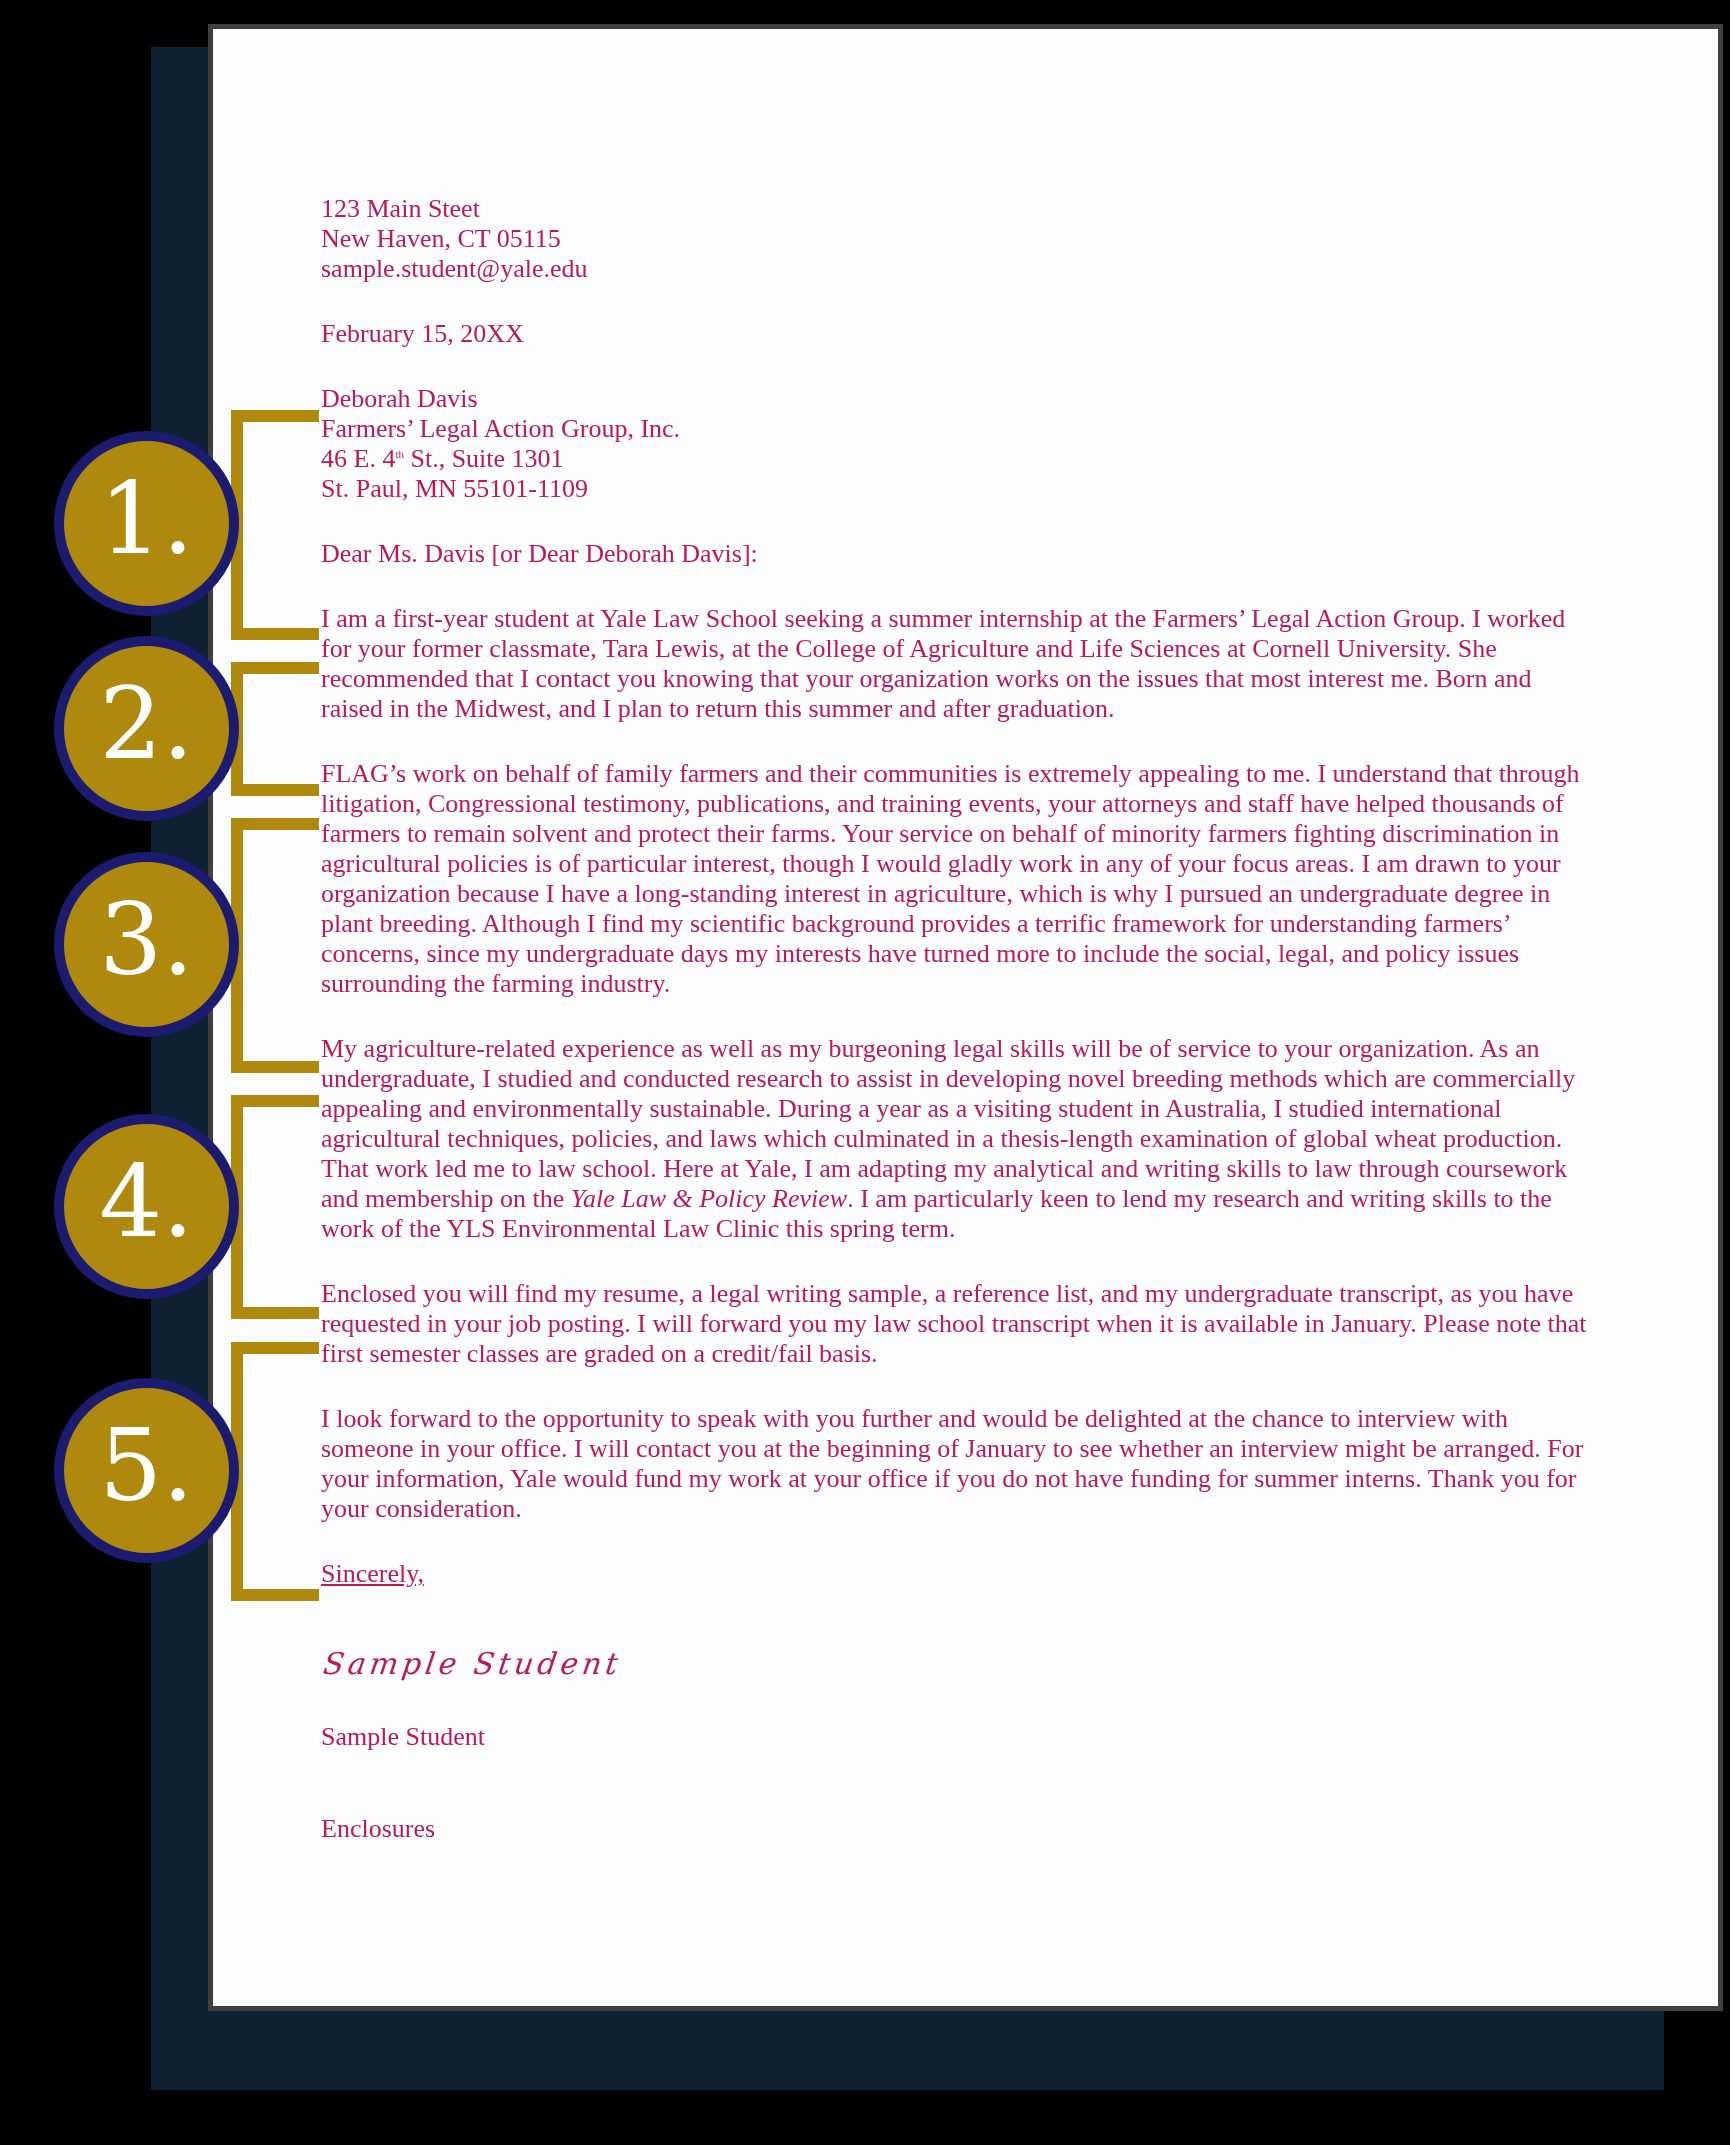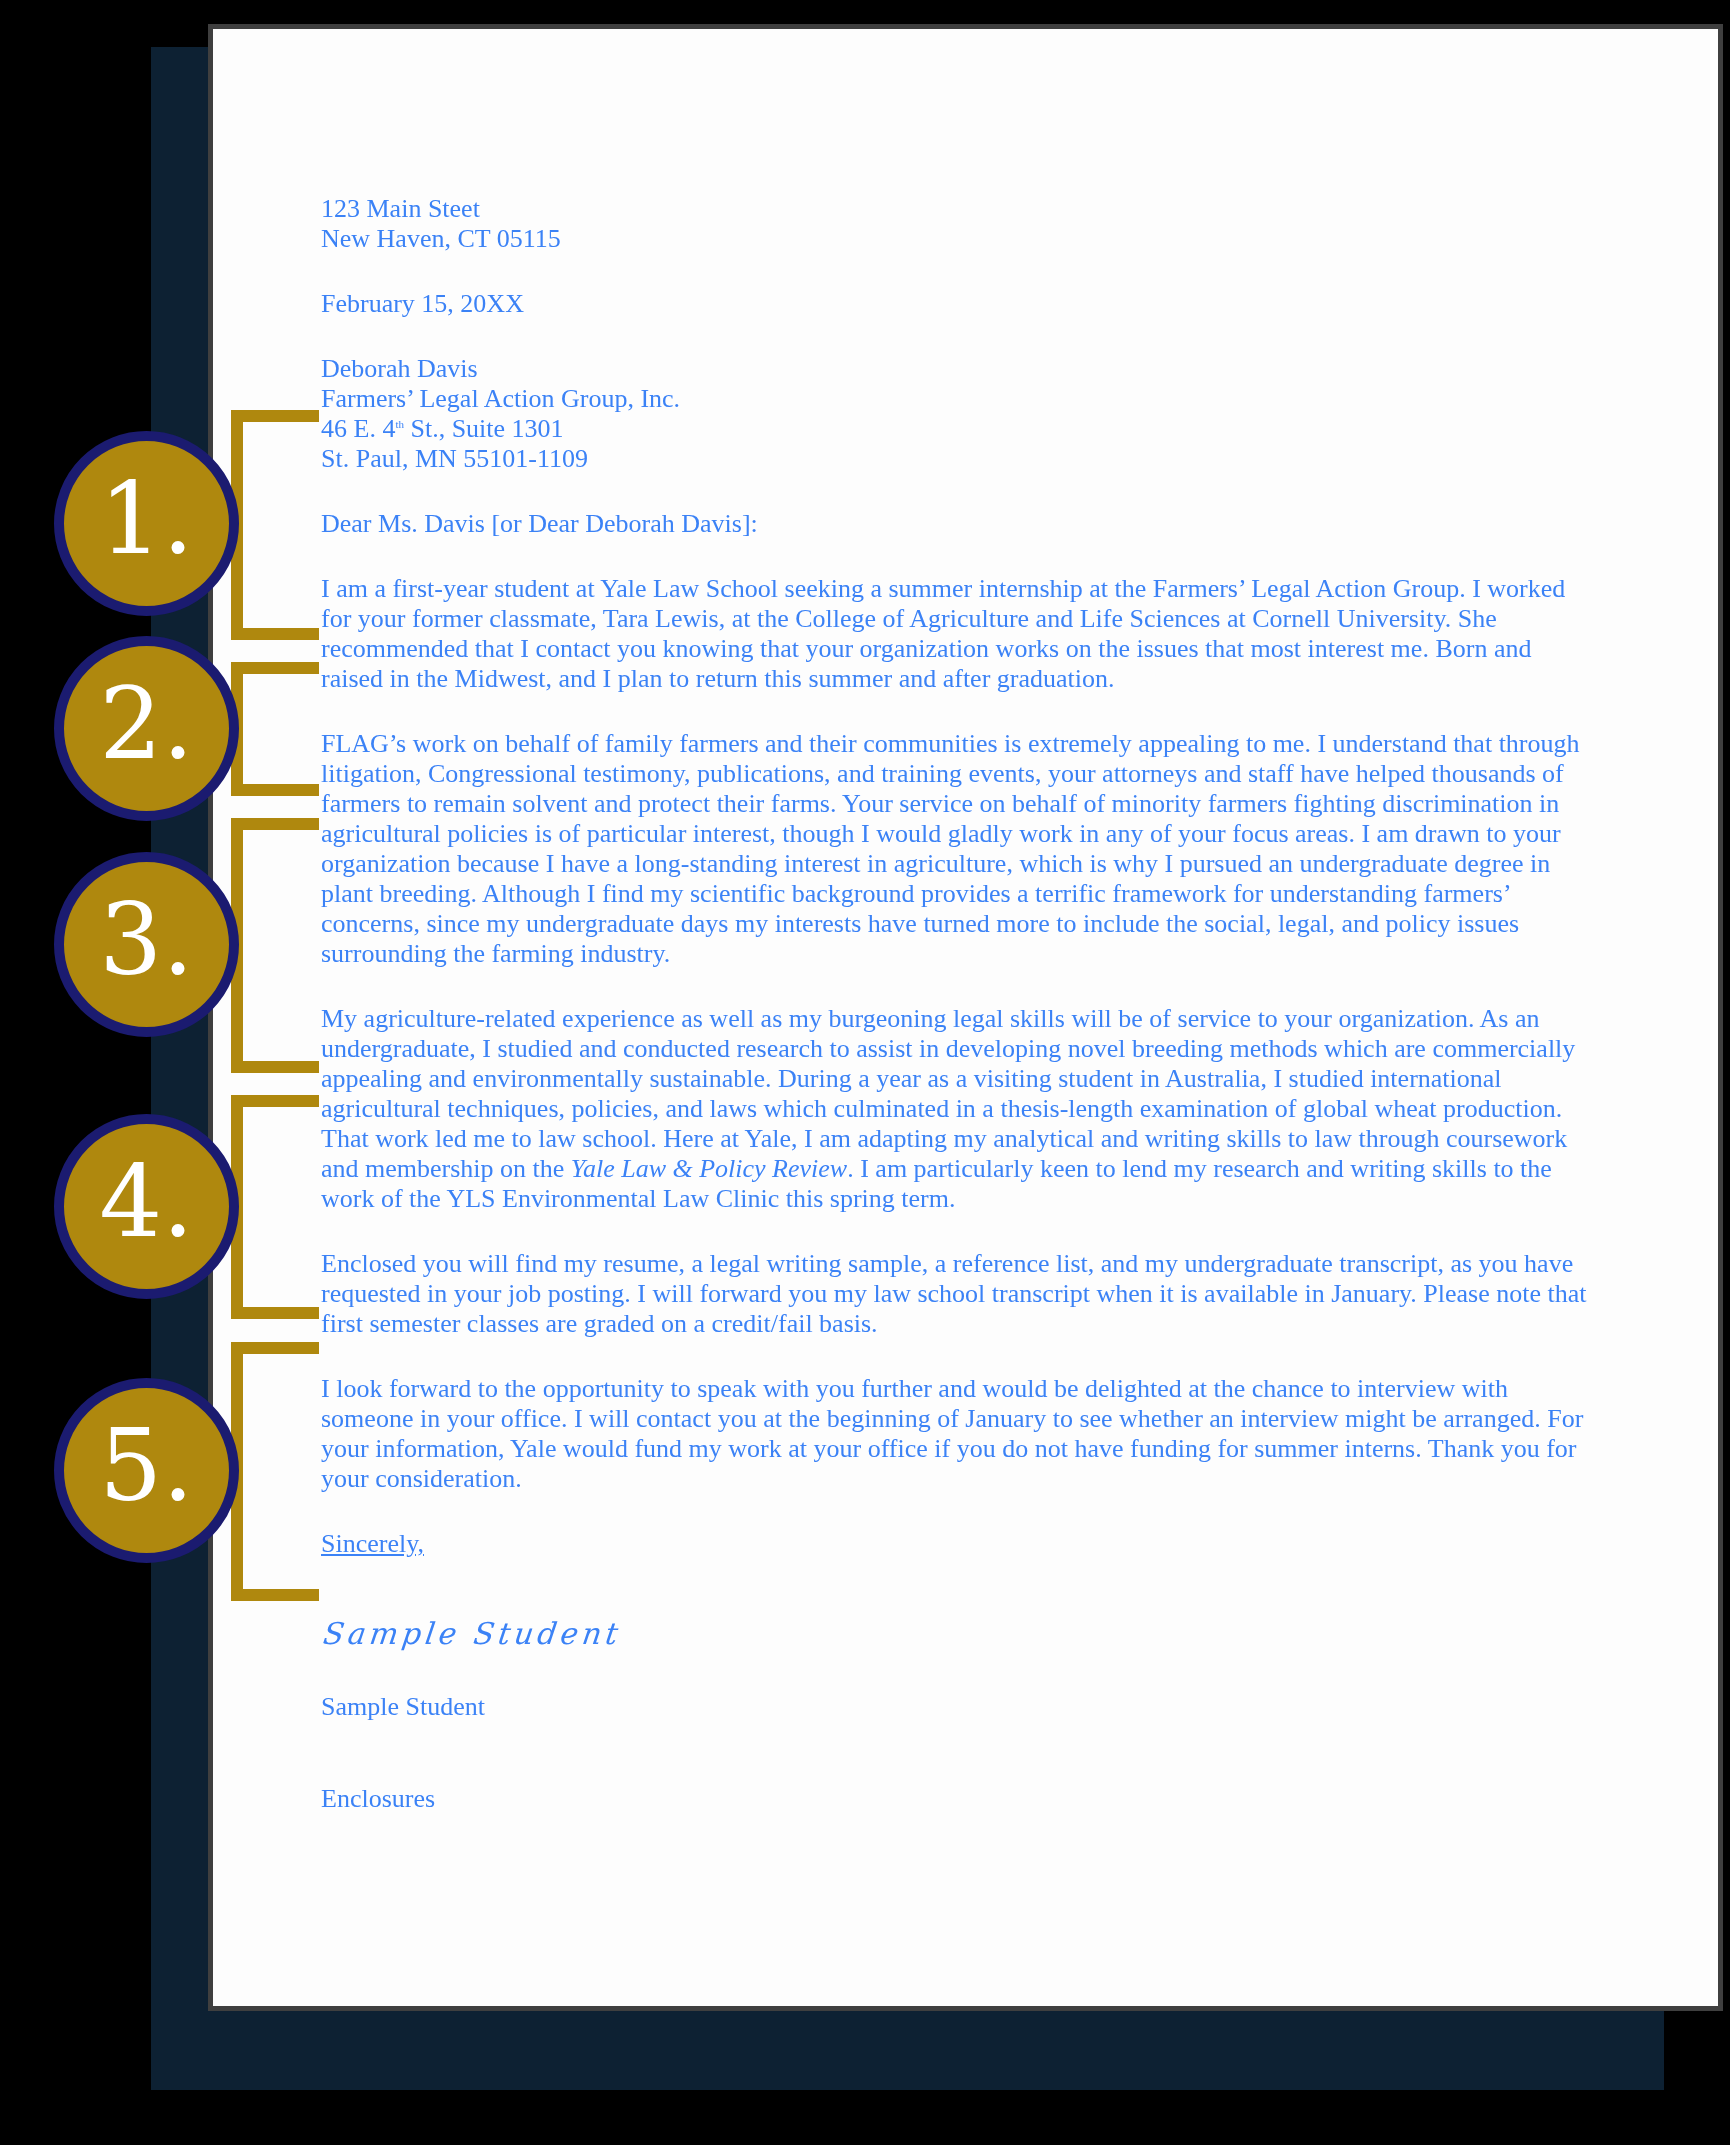--- a/index.html
+++ b/index.html
@@ -20,21 +20,21 @@
     position:absolute;left:208px;top:24.4px;
     width:1515px;height:1987px;
     box-sizing:border-box;
     background:#fdfdfd;
     border:5.9px solid #3f3f3f;
   }
   .letter{
     box-sizing:border-box;
     width:100%;height:100%;
     padding:165px 125px 0 108px;
-    color:#3b82f6;
+    color:#be185d;
     font-size:26px;line-height:30px;
   }
   .line{display:block;}
   .gap{margin-top:35px;}
   .para{margin:35px 0 0 0;}
   .closing{margin-top:35px;text-decoration:underline;}
   .signature{
     margin-top:55px;
     font-style:italic;
     font-family:"DejaVu Serif", serif;
@@ -87,20 +87,21 @@
 <div class="canvas">
 
   <div class="shadow-rect"></div>
 
   <div class="page">
     <div class="letter">
 
       <div>
         <span class="line">123 Main Steet</span>
         <span class="line">New Haven, CT 05115</span>
+        <span class="line">sample.student@yale.edu</span>
       </div>
 
       <div class="gap">February 15, 20XX</div>
 
       <div class="gap">
         <span class="line">Deborah Davis</span>
         <span class="line">Farmers’ Legal Action Group, Inc.</span>
         <span class="line"><span>46 E. 4</span><sup>th</sup><span> St., Suite 1301</span></span>
         <span class="line">St. Paul, MN 55101-1109</span>
       </div>

